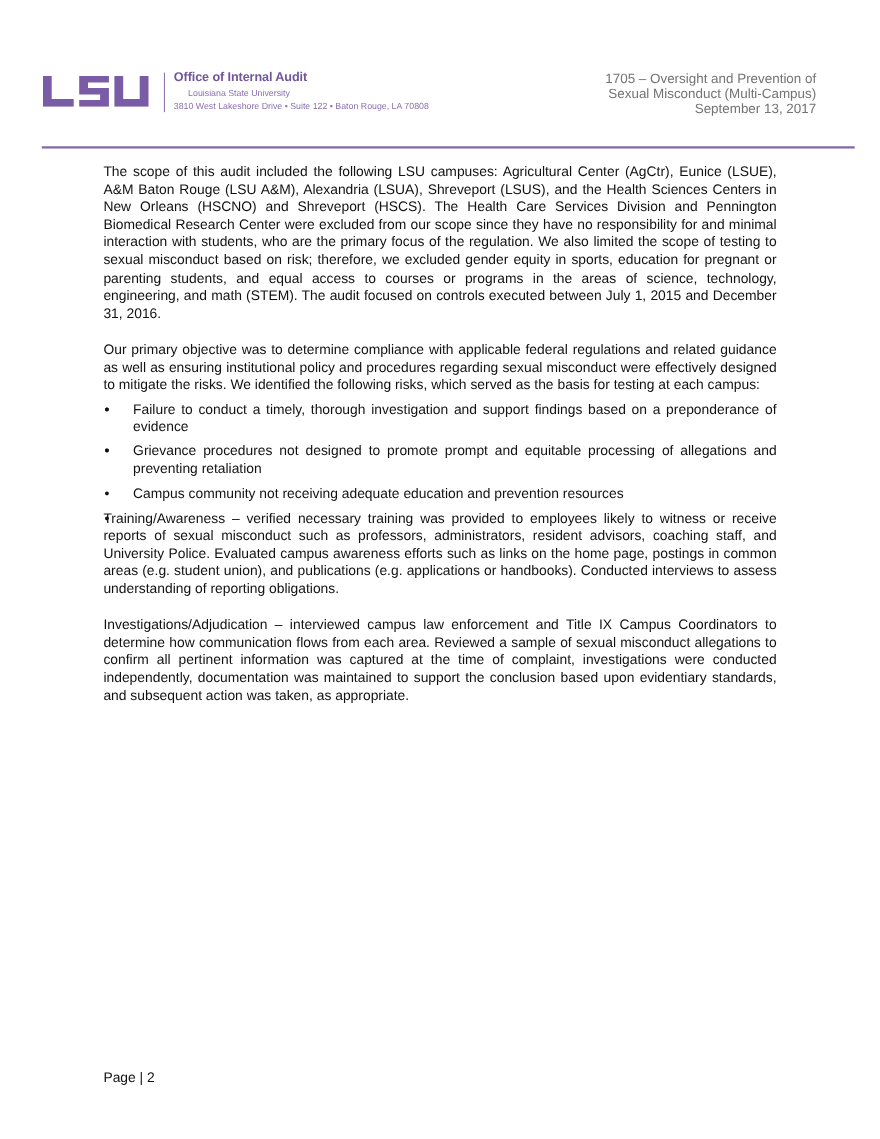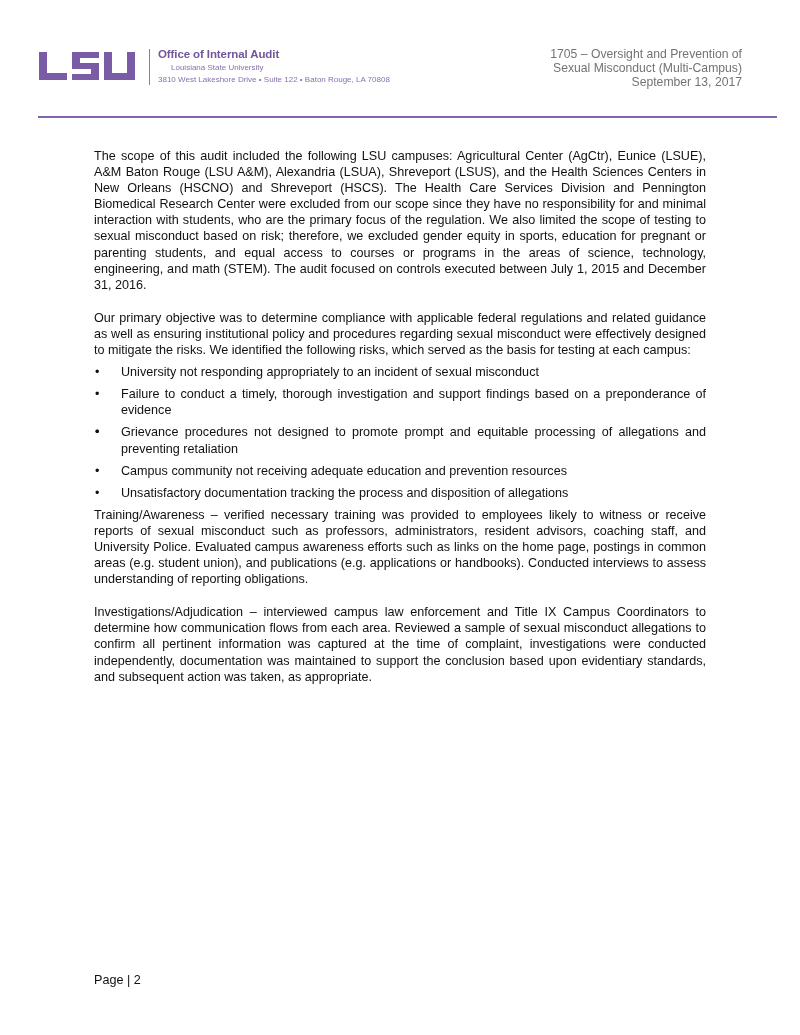--- a/index.html
+++ b/index.html
@@ -1,17 +1,17 @@
 <!DOCTYPE html>
 <html><head>
 <meta charset="utf-8">
 <style>
   html, body { margin: 0; padding: 0; background: #ffffff; }
   body { width: 800px; height: 1035px; position: relative; overflow: hidden; font-family: "Liberation Sans", sans-serif; color: #111; }
-  .header { position: absolute; left: 0; top: 0; width: 772px; height: 120px; }
+  .header { position: absolute; left: 0; top: 17px; width: 772px; height: 120px; }
   .logo { position: absolute; left: 39px; top: 52px; width: 100px; height: 28px; }
   .logo-divider { position: absolute; left: 149px; top: 49px; width: 1px; height: 36px; background: #8e76ae; }
   .office { position: absolute; left: 158px; top: 48px; font-family: "Liberation Sans", sans-serif; font-weight: bold; font-size: 11.5px; color: #72569a; letter-spacing: -0.1px; }
   .univ { position: absolute; left: 158px; top: 63px; font-size: 8px; color: #8a70ad; margin-left: 13px; }
   .addr { position: absolute; left: 158px; top: 75px; font-size: 8px; color: #8a70ad; }
   .report-info { position: absolute; right: 30px; top: 47px; text-align: right; font-family: "Liberation Sans", sans-serif; font-size: 12.2px; line-height: 14px; color: #737373; }
   .rule { position: absolute; left: 38px; top: 116px; width: 739px; height: 2px; background: #8263ad; }
   .content { position: absolute; left: 94px; top: 148px; width: 612px; font-family: "Liberation Sans", sans-serif; font-size: 12.6px; line-height: 16.1px; color: #111; }
   .content h1 { font-size: 14px; font-weight: bold; margin: 0 0 17px 0; letter-spacing: -0.2px; }
   .content p { margin: 0; text-align: justify; }
@@ -44,24 +44,24 @@
     <div>Sexual Misconduct (Multi-Campus)</div>
     <div>September 13, 2017</div>
   </div>
   <div class="rule"></div>
 </div>
 
 <div class="content">
   <p>The scope of this audit included the following LSU campuses: Agricultural Center (AgCtr), Eunice (LSUE), A&amp;M Baton Rouge (LSU A&amp;M), Alexandria (LSUA), Shreveport (LSUS), and the Health Sciences Centers in New Orleans (HSCNO) and Shreveport (HSCS). The Health Care Services Division and Pennington Biomedical Research Center were excluded from our scope since they have no responsibility for and minimal interaction with students, who are the primary focus of the regulation.  We also limited the scope of testing to sexual misconduct based on risk; therefore, we excluded gender equity in sports, education for pregnant or parenting students, and equal access to courses or programs in the areas of science, technology, engineering, and math (STEM). The audit focused on controls executed between July 1, 2015 and December 31, 2016.</p>
   <p class="p-gap">Our primary objective was to determine compliance with applicable federal regulations and related guidance as well as ensuring institutional policy and procedures regarding sexual misconduct were effectively designed to mitigate the risks.  We identified the following risks, which served as the basis for testing at each campus:</p>
   <ul class="risks">
-    <li><span class="bullet">•</span><span>University not responding appropriately to an incident of sexual misconduct</span></li>
+    <li><span class="bullet">•</span></li>
     <li><span class="bullet">•</span><span>Failure to conduct a timely, thorough investigation and support findings based on a preponderance of evidence</span></li>
     <li><span class="bullet">•</span></li>
     <li><span class="bullet">•</span><span>Grievance procedures not designed to promote prompt and equitable processing of allegations and preventing retaliation</span></li>
     <li><span class="bullet">•</span><span>Campus community not receiving adequate education and prevention resources</span></li>
-    <li><span class="bullet">•</span><span>Unsatisfactory documentation tracking the process and disposition of allegations</span></li>
+    <li><span class="bullet">•</span></li>
   </ul>
   <p class="training">Training/Awareness – verified necessary training was provided to employees likely to witness or receive reports of sexual misconduct such as professors, administrators, resident advisors, coaching staff, and University Police.  Evaluated campus awareness efforts such as links on the home page, postings in common areas (e.g. student union), and publications (e.g. applications or handbooks).  Conducted interviews to assess understanding of reporting obligations.</p>
   <p class="p-gap">Investigations/Adjudication – interviewed campus law enforcement and Title IX Campus Coordinators to determine how communication flows from each area.  Reviewed a sample of sexual misconduct allegations to confirm all pertinent information was captured at the time of complaint, investigations were conducted independently, documentation was maintained to support the conclusion based upon evidentiary standards, and subsequent action was taken, as appropriate.</p>
 </div>
 
 <div class="footer">Page | 2</div>
 
 </body></html>

